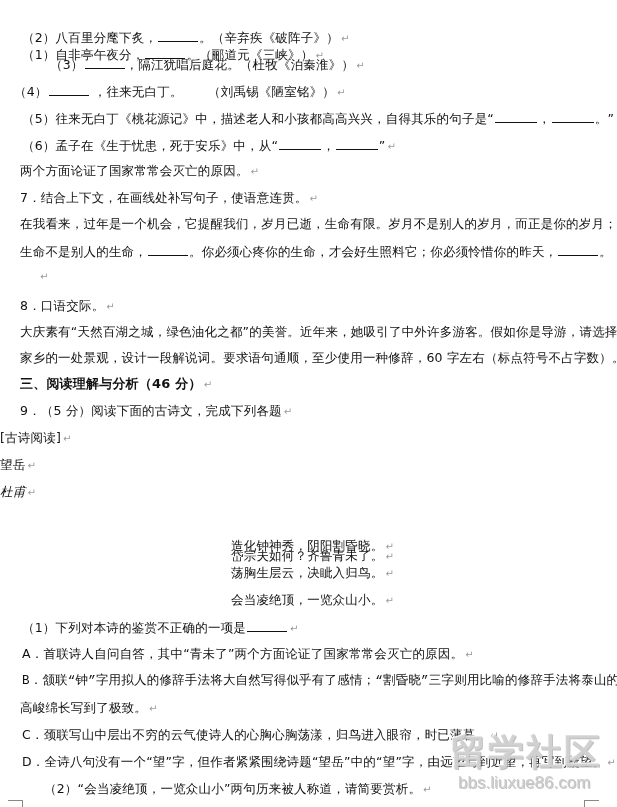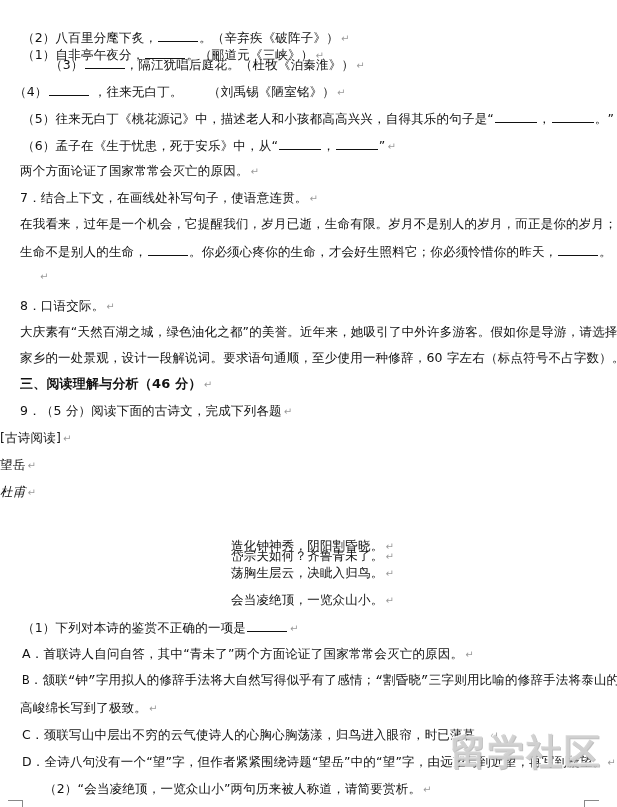--- a/index.html
+++ b/index.html
@@ -135,13 +135,14 @@
 </div>
 <div class="line" style="left:32px; top:781px;margin-left:12px;">
   <span>（2）“会当凌绝顶，一览众山小”两句历来被人称道，请简要赏析。</span><span class="pm">↵</span>
 </div>
 
 <div class="corner" style="left:8px; top:800px; border-width:1px 1px 0 0;"></div>
 <div class="corner" style="left:584px; top:800px; border-width:1px 0 0 1px;"></div>
 
 <div class="watermark">
   <div class="wm-big">留学社区</div>
+  <div class="wm-small">bbs.liuxue86.com</div>
 </div>
 
 </body></html>

